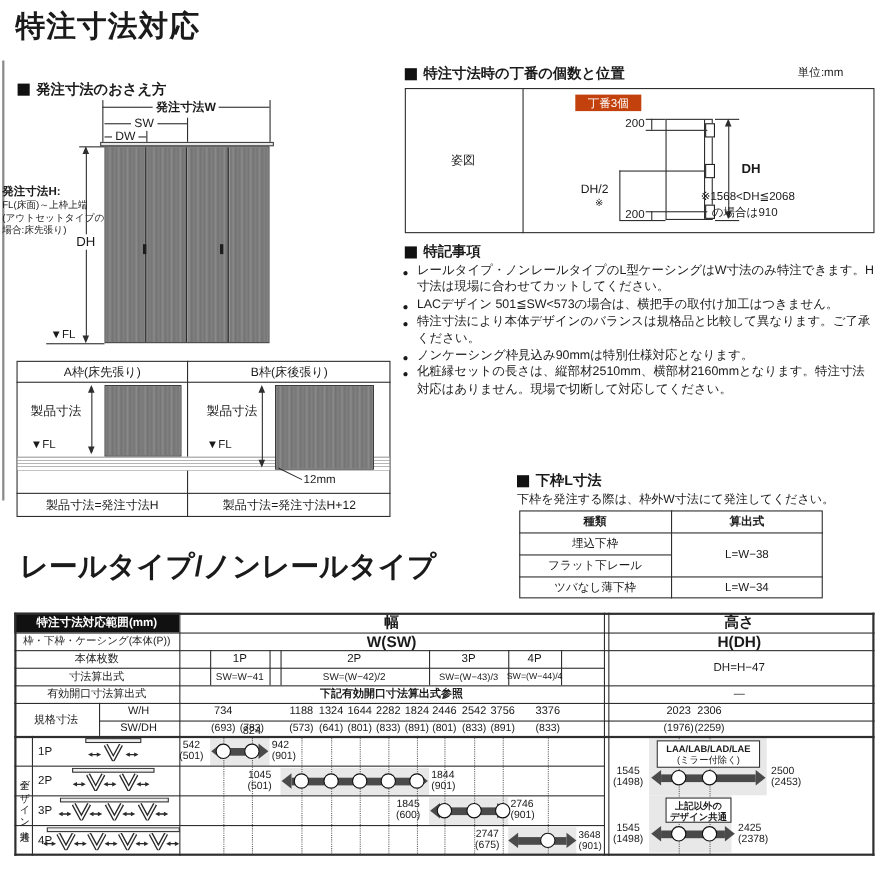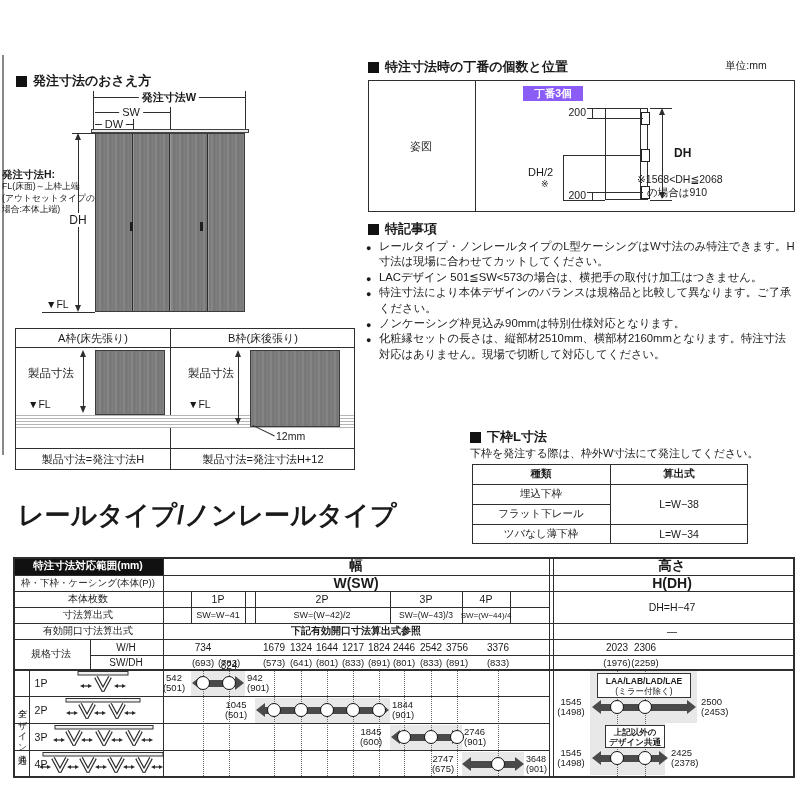--- a/index.html
+++ b/index.html
@@ -28,21 +28,21 @@
   .rng{position:absolute;font-size:9.5px;line-height:10px}
   .rng span{display:block}
   .ra{text-align:center}
   .box2{position:absolute;border:1px solid #333;background:#fff;text-align:center;
     font-size:8.5px;line-height:10px;display:flex;flex-direction:column;justify-content:center;font-weight:bold}
   .notes{position:absolute;margin:0;padding:0}
   .notes .li{position:relative;padding-left:13px;font-size:11.3px;line-height:15.4px;list-style:none}
   .notes .li:before{content:"●";position:absolute;left:0;top:2px;font-size:9px}
   .pbadge{display:inline-block;background:#111;color:#fff;font-size:9px;font-weight:bold;
     padding:1.5px 10px 1.5px 5px;clip-path:polygon(0 0,82% 0,100% 50%,82% 100%,0 100%);vertical-align:middle;margin-left:4px}
-  .badge{position:absolute;background:#8b5cf6;color:#fff;font-weight:bold;display:flex;align-items:center;justify-content:center}
+  .badge{position:absolute;background:#c2410c;color:#fff;font-weight:normal;display:flex;align-items:center;justify-content:center}
   svg{display:block}
 </style>
 </head>
 <body>
 
 <svg width="0" height="0" style="position:absolute" aria-hidden="true">
   <defs>
     <symbol id="foldv" viewBox="0 0 18 16">
       <path d="M2,1 L9,14 L16,1" fill="none" stroke="#2a2a2a" stroke-width="4"></path>
       <path d="M2,1 L9,14 L16,1" fill="none" stroke="#fff" stroke-width="1.6"></path>
@@ -50,20 +50,21 @@
     <symbol id="harr" viewBox="0 0 12 6">
       <path d="M2,3 H10" stroke="#2a2a2a" stroke-width="1.2"></path>
       <path d="M0,3 L4,1 L4,5 Z" fill="#2a2a2a"></path>
       <path d="M12,3 L8,1 L8,5 Z" fill="#2a2a2a"></path>
     </symbol>
   </defs>
 </svg>
 
 <div class="pg">
 
+  <div class="t b" style="left:14px;top:6px;font-size:27px;letter-spacing:1px">特注寸法対応</div>
   <div class="vl" style="left:2px;top:55px;height:400px;width:2px;background:#888"></div>
 
   <div class="sec" style="left:16px;top:72px">
     <span class="sq"></span>
     <span>発注寸法のおさえ方</span>
   </div>
 
   <div class="hl" style="left:93px;top:97px;width:152px"></div>
   <div class="ct wbg b" style="left:169px;top:97px;font-size:11px">発注寸法W</div>
   <div class="vl" style="left:93px;top:91px;height:38px"></div>
@@ -87,21 +88,21 @@
   <div class="tri tu" style="left:75px;top:133px"></div>
   <div class="tri td" style="left:75px;top:305px"></div>
   <div class="ct wbg" style="left:78px;top:220px;font-size:12px">DH</div>
   <div class="hl" style="left:72px;top:133px;width:23px"></div>
   <div class="hl" style="left:42px;top:312px;width:53px"></div>
 
   <div class="t" style="left:2px;top:168px;width:92px">
     <div class="b" style="font-size:10.5px;line-height:13px">発注寸法H:</div>
     <div style="font-size:8.8px;line-height:11.5px">FL(床面)～上枠上端</div>
     <div style="font-size:8.8px;line-height:11.5px">(アウトセットタイプの</div>
-    <div style="font-size:8.8px;line-height:11.5px">場合:本体上端)</div>
+    <div style="font-size:8.8px;line-height:11.5px">場合:床先張り)</div>
   </div>
   <div class="t" style="left:46px;top:298px;font-size:10.5px">▼FL</div>
 
   <div class="t" style="left:15px;top:328px;width:340px;height:142px;border:1.5px solid #2e2e2e;box-sizing:border-box"></div>
   <div class="vl" style="left:170px;top:328px;height:142px"></div>
   <div class="hl" style="left:15px;top:347px;width:340px"></div>
   <div class="hl" style="left:15px;top:448px;width:340px"></div>
   <div class="ct" style="left:93px;top:338px;font-size:11px">A枠(床先張り)</div>
   <div class="ct" style="left:263px;top:338px;font-size:11px">B枠(床後張り)</div>
 
@@ -270,24 +271,24 @@
     <div class="ct" style="left:659px;top:50px;font-size:10.5px">DH=H−47</div>
     <div class="ct" style="left:75px;top:74px">有効開口寸法算出式</div>
     <div class="ct b" style="left:343px;top:74px">下記有効開口寸法算出式参照</div>
     <div class="ct" style="left:659px;top:74px">—</div>
     <div class="ct" style="left:38px;top:97px">規格寸法</div>
     <div class="ct" style="left:113px;top:90px">W/H</div>
     <div class="ct" style="left:113px;top:105px">SW/DH</div>
 
     <div class="ct" style="left:190px;top:90px">734</div>
     <div class="ct" style="left:216px;top:108px">824</div>
-    <div class="ct" style="left:261px;top:90px">1679</div>
+    <div class="ct" style="left:261px;top:90px">1188</div>
     <div class="ct" style="left:288px;top:90px">1324</div>
     <div class="ct" style="left:314px;top:90px">1644</div>
-    <div class="ct" style="left:340px;top:90px">1217</div>
+    <div class="ct" style="left:340px;top:90px">2282</div>
     <div class="ct" style="left:366px;top:90px">1824</div>
     <div class="ct" style="left:391px;top:90px">2446</div>
     <div class="ct" style="left:418px;top:90px">2542</div>
     <div class="ct" style="left:444px;top:90px">3756</div>
     <div class="ct" style="left:485px;top:90px">3376</div>
     <div class="ct" style="left:190px;top:105px;font-size:9.5px">(693)</div>
     <div class="ct" style="left:216px;top:105px;font-size:9.5px">(783)</div>
     <div class="ct" style="left:261px;top:105px;font-size:9.5px">(573)</div>
     <div class="ct" style="left:288px;top:105px;font-size:9.5px">(641)</div>
     <div class="ct" style="left:314px;top:105px;font-size:9.5px">(801)</div>

